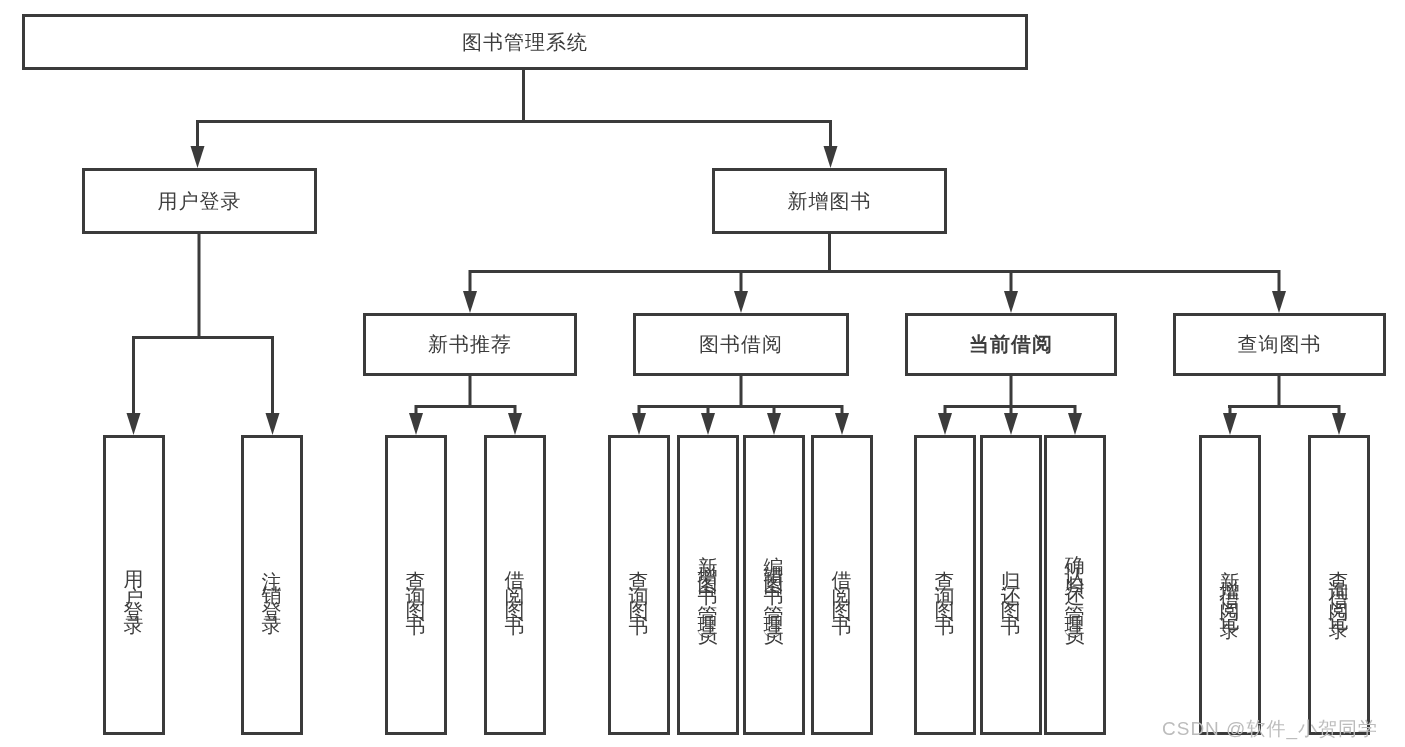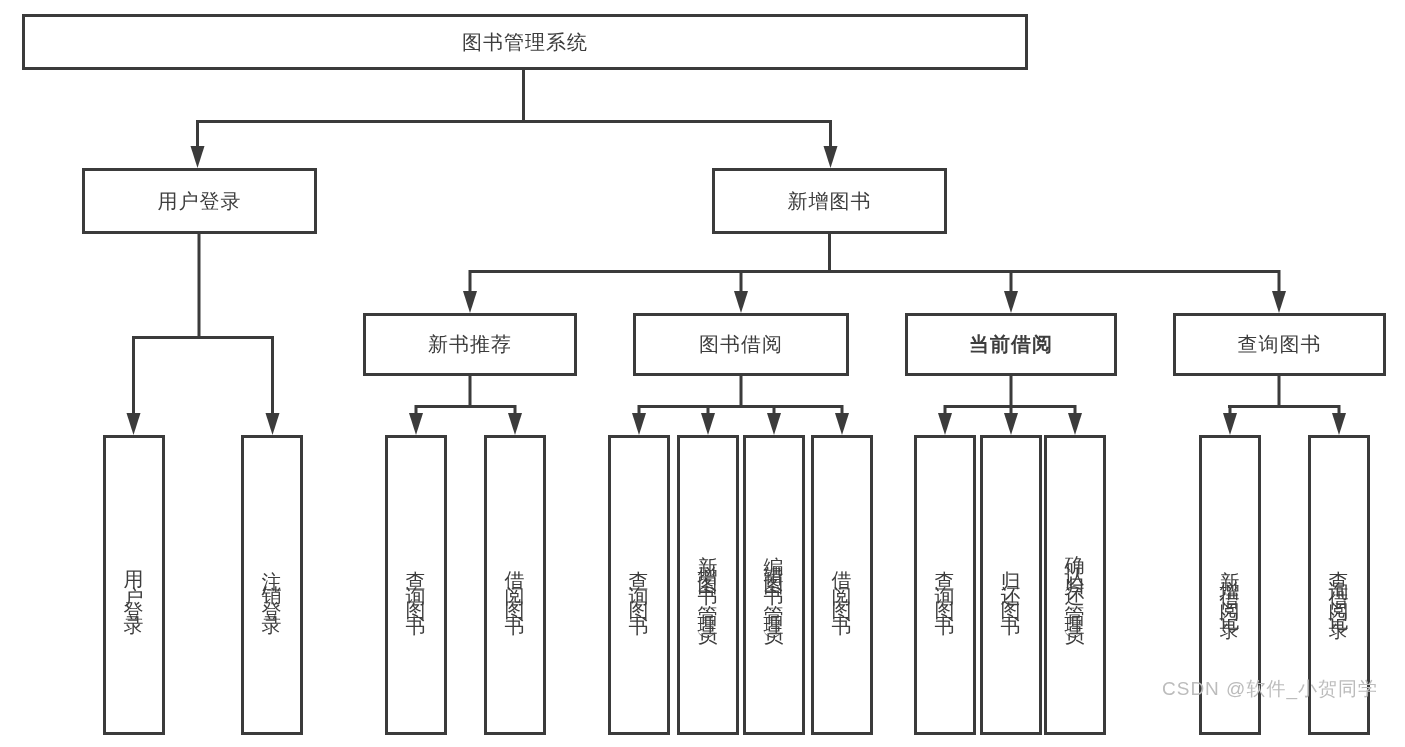--- a/index.html
+++ b/index.html
@@ -56,21 +56,21 @@
   .leafC3 { left: 743px; }
   .leafC4 { left: 811px; }
   .leafD1 { left: 914px; }
   .leafD2 { left: 980px; }
   .leafD3 { left: 1044px; }
   .leafE1 { left: 1199px; }
   .leafE2 { left: 1308px; }
   .watermark {
     position: absolute;
     left: 1162px;
-    top: 676px;
+    top: 716px;
     z-index: 3;
     font-size: 19px;
     letter-spacing: 1px;
     color: #bcbcbc;
     white-space: nowrap;
   }
 </style>
 </head>
 <body>
 

